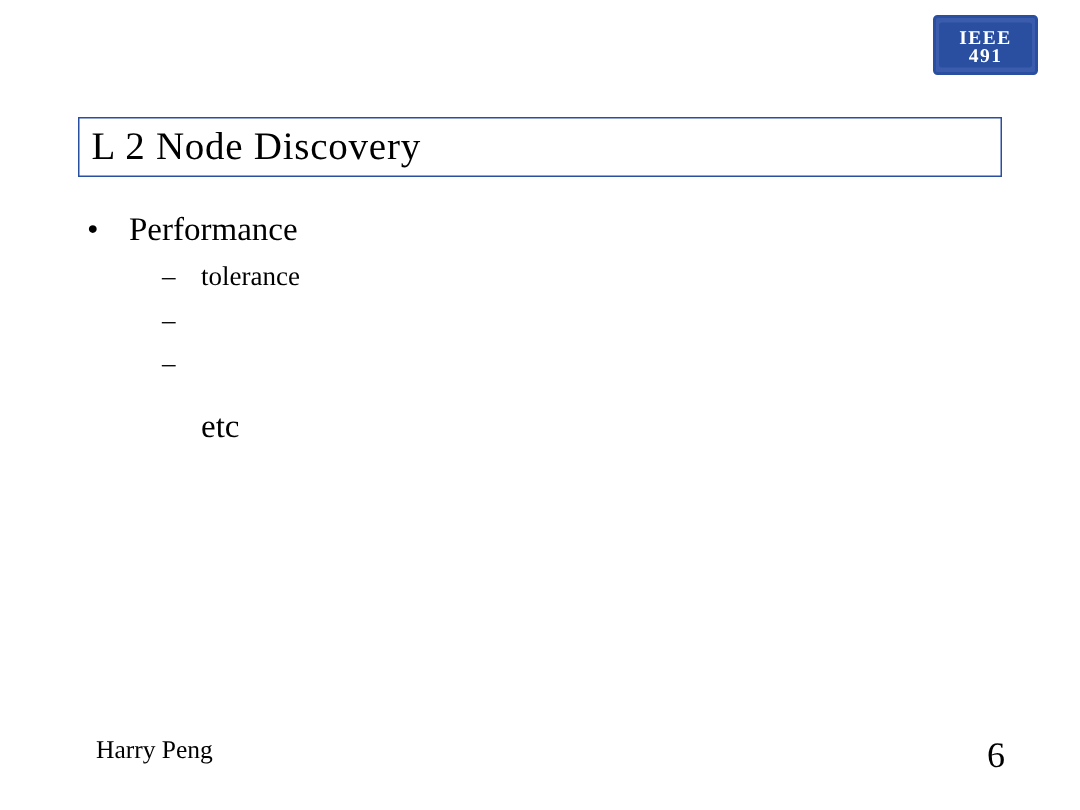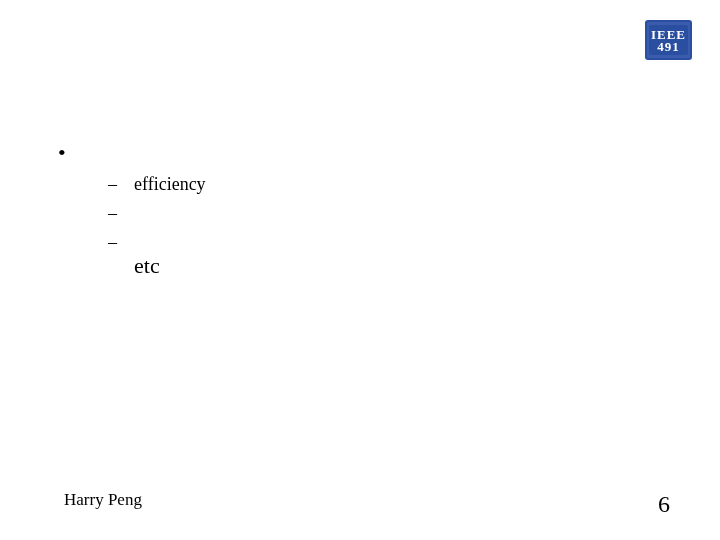--- a/index.html
+++ b/index.html
@@ -1,64 +1,68 @@
 <!DOCTYPE html>
 <html><head>
 <meta charset="utf-8">
 <style>
   * { margin: 0; padding: 0; box-sizing: border-box; }
   html, body { width: 720px; height: 540px; background: #fff; font-family: "Times New Roman", Times, serif; color: #000; }
   .slide { position: relative; width: 720px; height: 540px; }
 
-  .logo { position: absolute; top: 20px; right: 28px; width: 47px; height: 40px; }
+  .logo { position: absolute; top: 10px; right: 28px; width: 70px; height: 40px; }
   .logo .frame { position: absolute; inset: 0; border: 2px solid #2a4fa0; border-radius: 3px; background: #3b5cad; }
   .logo .inner { position: absolute; inset: 5px 4px 5px 4px; background: #2a4fa0; border-radius: 2px; display: flex; flex-direction: column; align-items: center; justify-content: center; line-height: 1; }
   .logo .l1 { color: #fff; font-family: Georgia, "Times New Roman", serif; font-weight: bold; font-size: 13px; letter-spacing: 1px; }
   .logo .l2 { color: #fff; font-family: Georgia, "Times New Roman", serif; font-weight: bold; font-size: 13px; letter-spacing: 1px; margin-top: -1px; }
 
   .title-box { position: absolute; left: 52px; top: 78px; width: 616px; height: 40px; border: 1px solid #2a4fa0; padding: 4px 8px; display: flex; align-items: center; }
   .title-box span { font-size: 26px; letter-spacing: 0.5px; }
 
   .body { position: absolute; left: 52px; top: 134px; width: 616px; }
 
   .lvl1 { display: flex; align-items: baseline; margin-top: 6px; }
   .lvl1 .bullet { width: 34px; font-size: 22px; text-align: left; padding-left: 6px; }
   .lvl1 .text { font-size: 22px; }
 
   .lvl2 { display: flex; align-items: baseline; margin-top: 8px; padding-left: 56px; }
   .lvl2 .dash { width: 26px; font-size: 18px; }
   .lvl2 .text { font-size: 18px; }
 
-  .etc { padding-left: 82px; font-size: 22px; }
+  .etc { margin-top: 18px; padding-left: 82px; font-size: 22px; }
 
   .footer-author { position: absolute; left: 64px; bottom: 30px; font-size: 17px; }
   .footer-page { position: absolute; right: 50px; bottom: 22px; font-size: 24px; }
 </style>
 </head>
 <body>
 
 <div class="slide">
 
   <div class="logo">
     <div class="frame"></div>
     <div class="inner">
       <div class="l1">IEEE</div>
       <div class="l2">491</div>
     </div>
   </div>
 
+  <div class="title-box">
+    <span>L 2 Node Discovery</span>
+  </div>
 
   <div class="body">
     <div class="lvl1">
       <div class="bullet">•</div>
+      <div class="text">Performance</div>
     </div>
 
     <div class="lvl2">
       <div class="dash">–</div>
-      <div class="text">efficiency</div>
+      <div class="text">tolerance</div>
     </div>
     <div class="lvl2">
       <div class="dash">–</div>
     </div>
     <div class="lvl2">
       <div class="dash">–</div>
     </div>
 
     <div class="etc">etc</div>
   </div>

